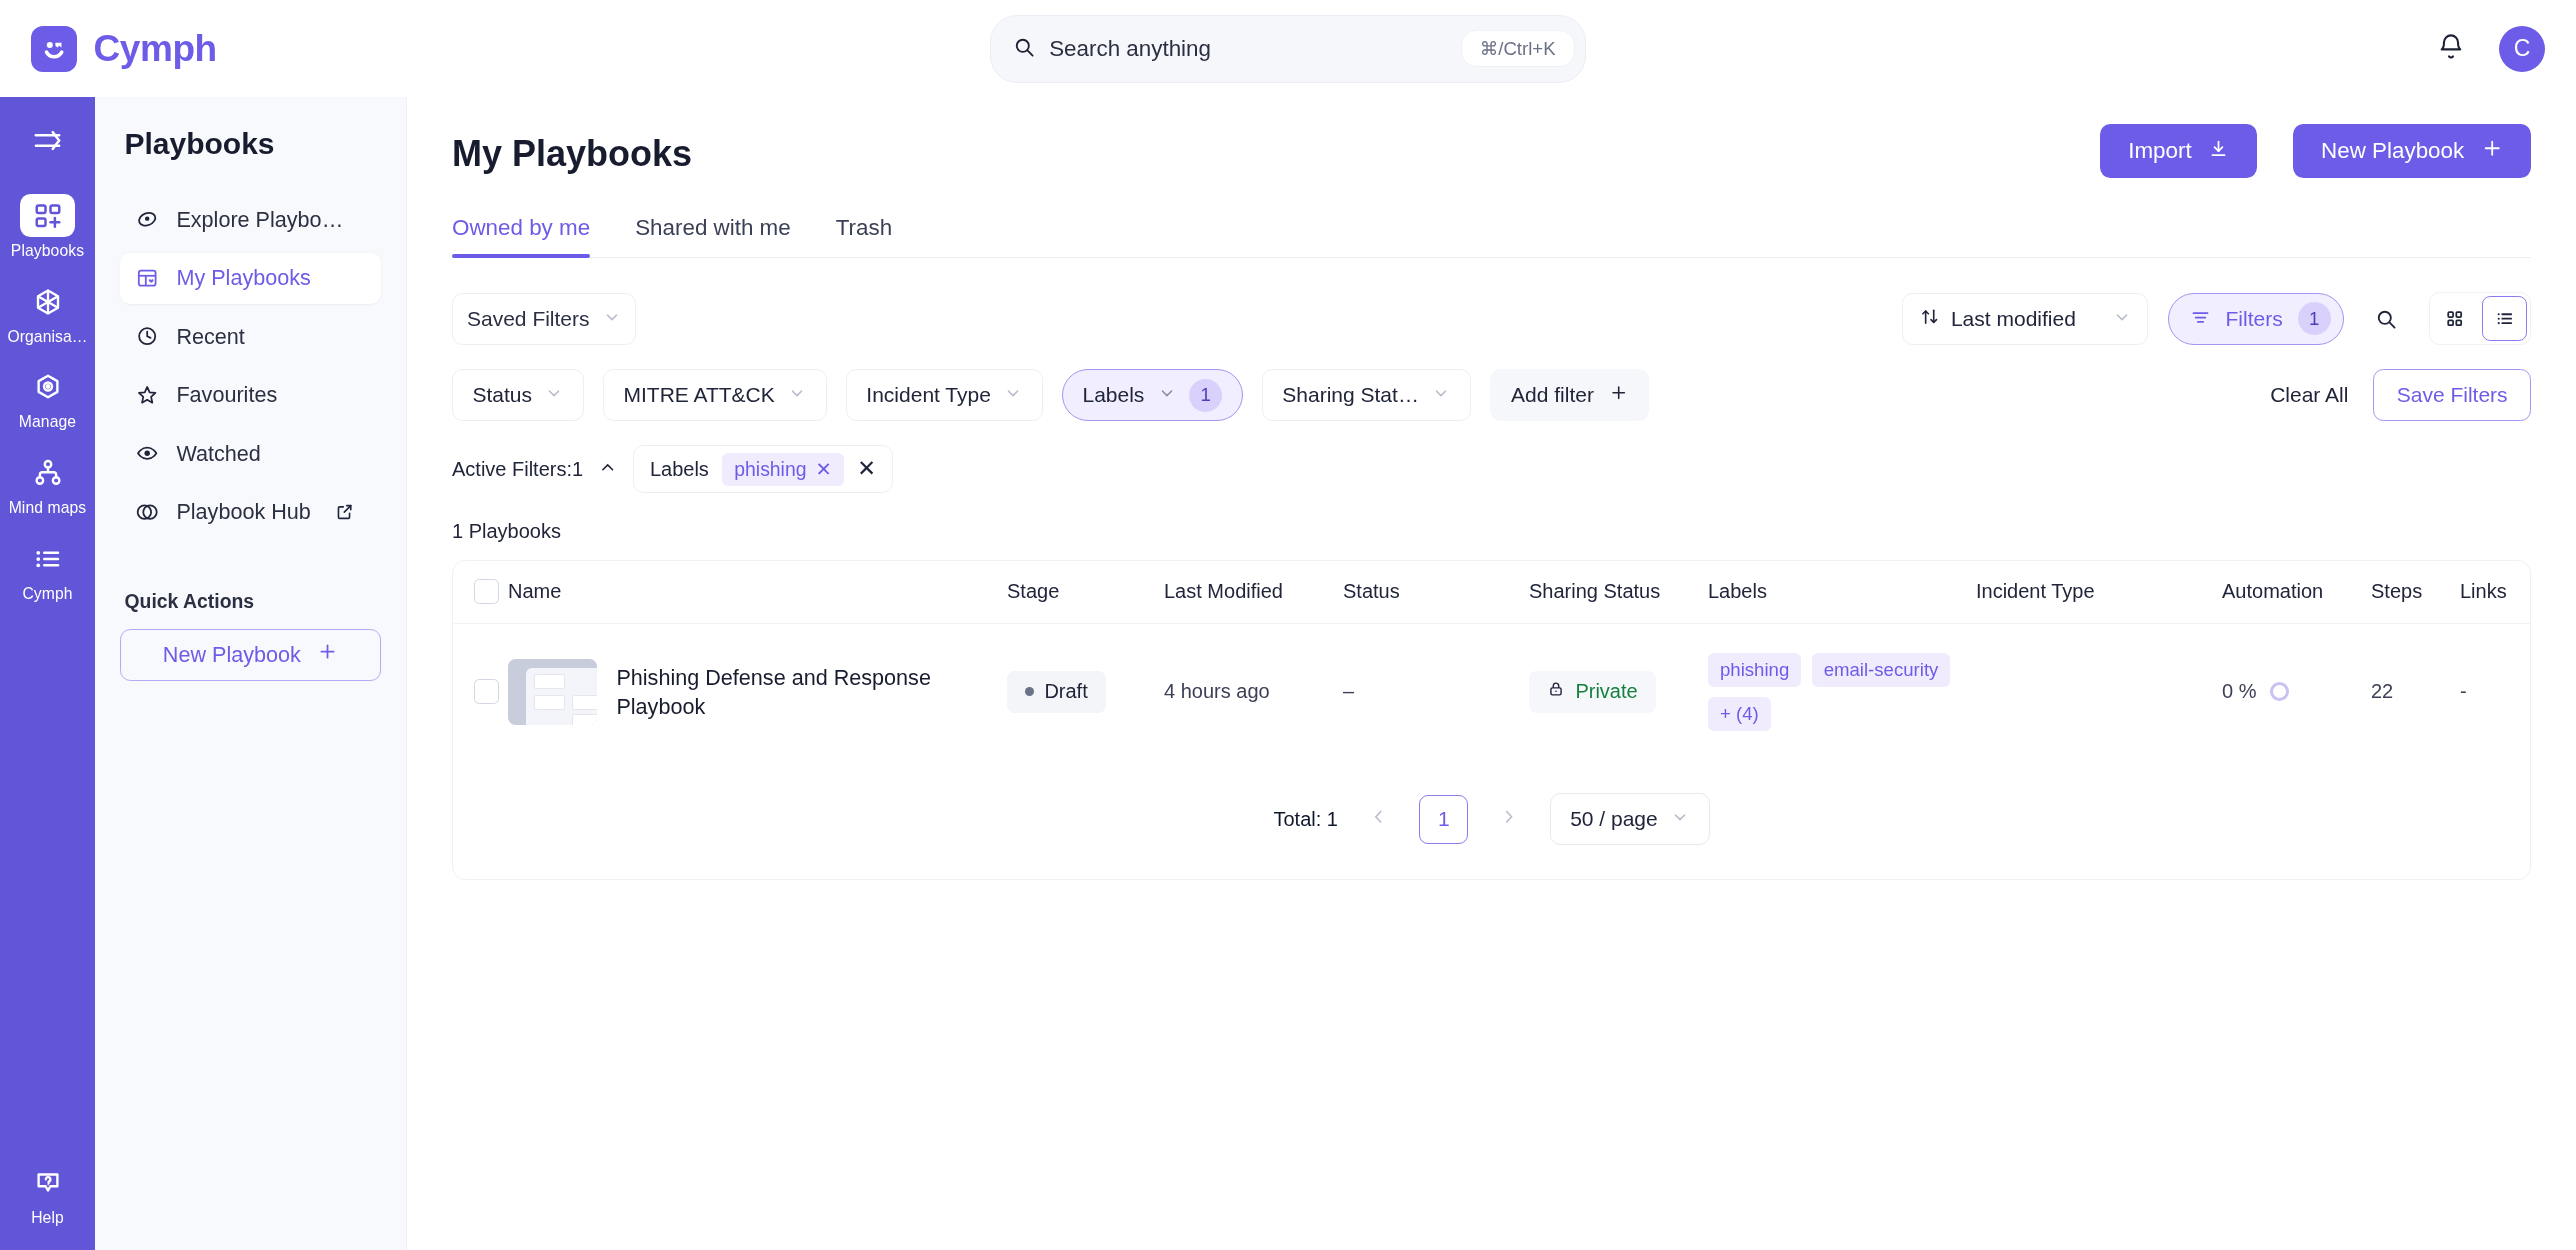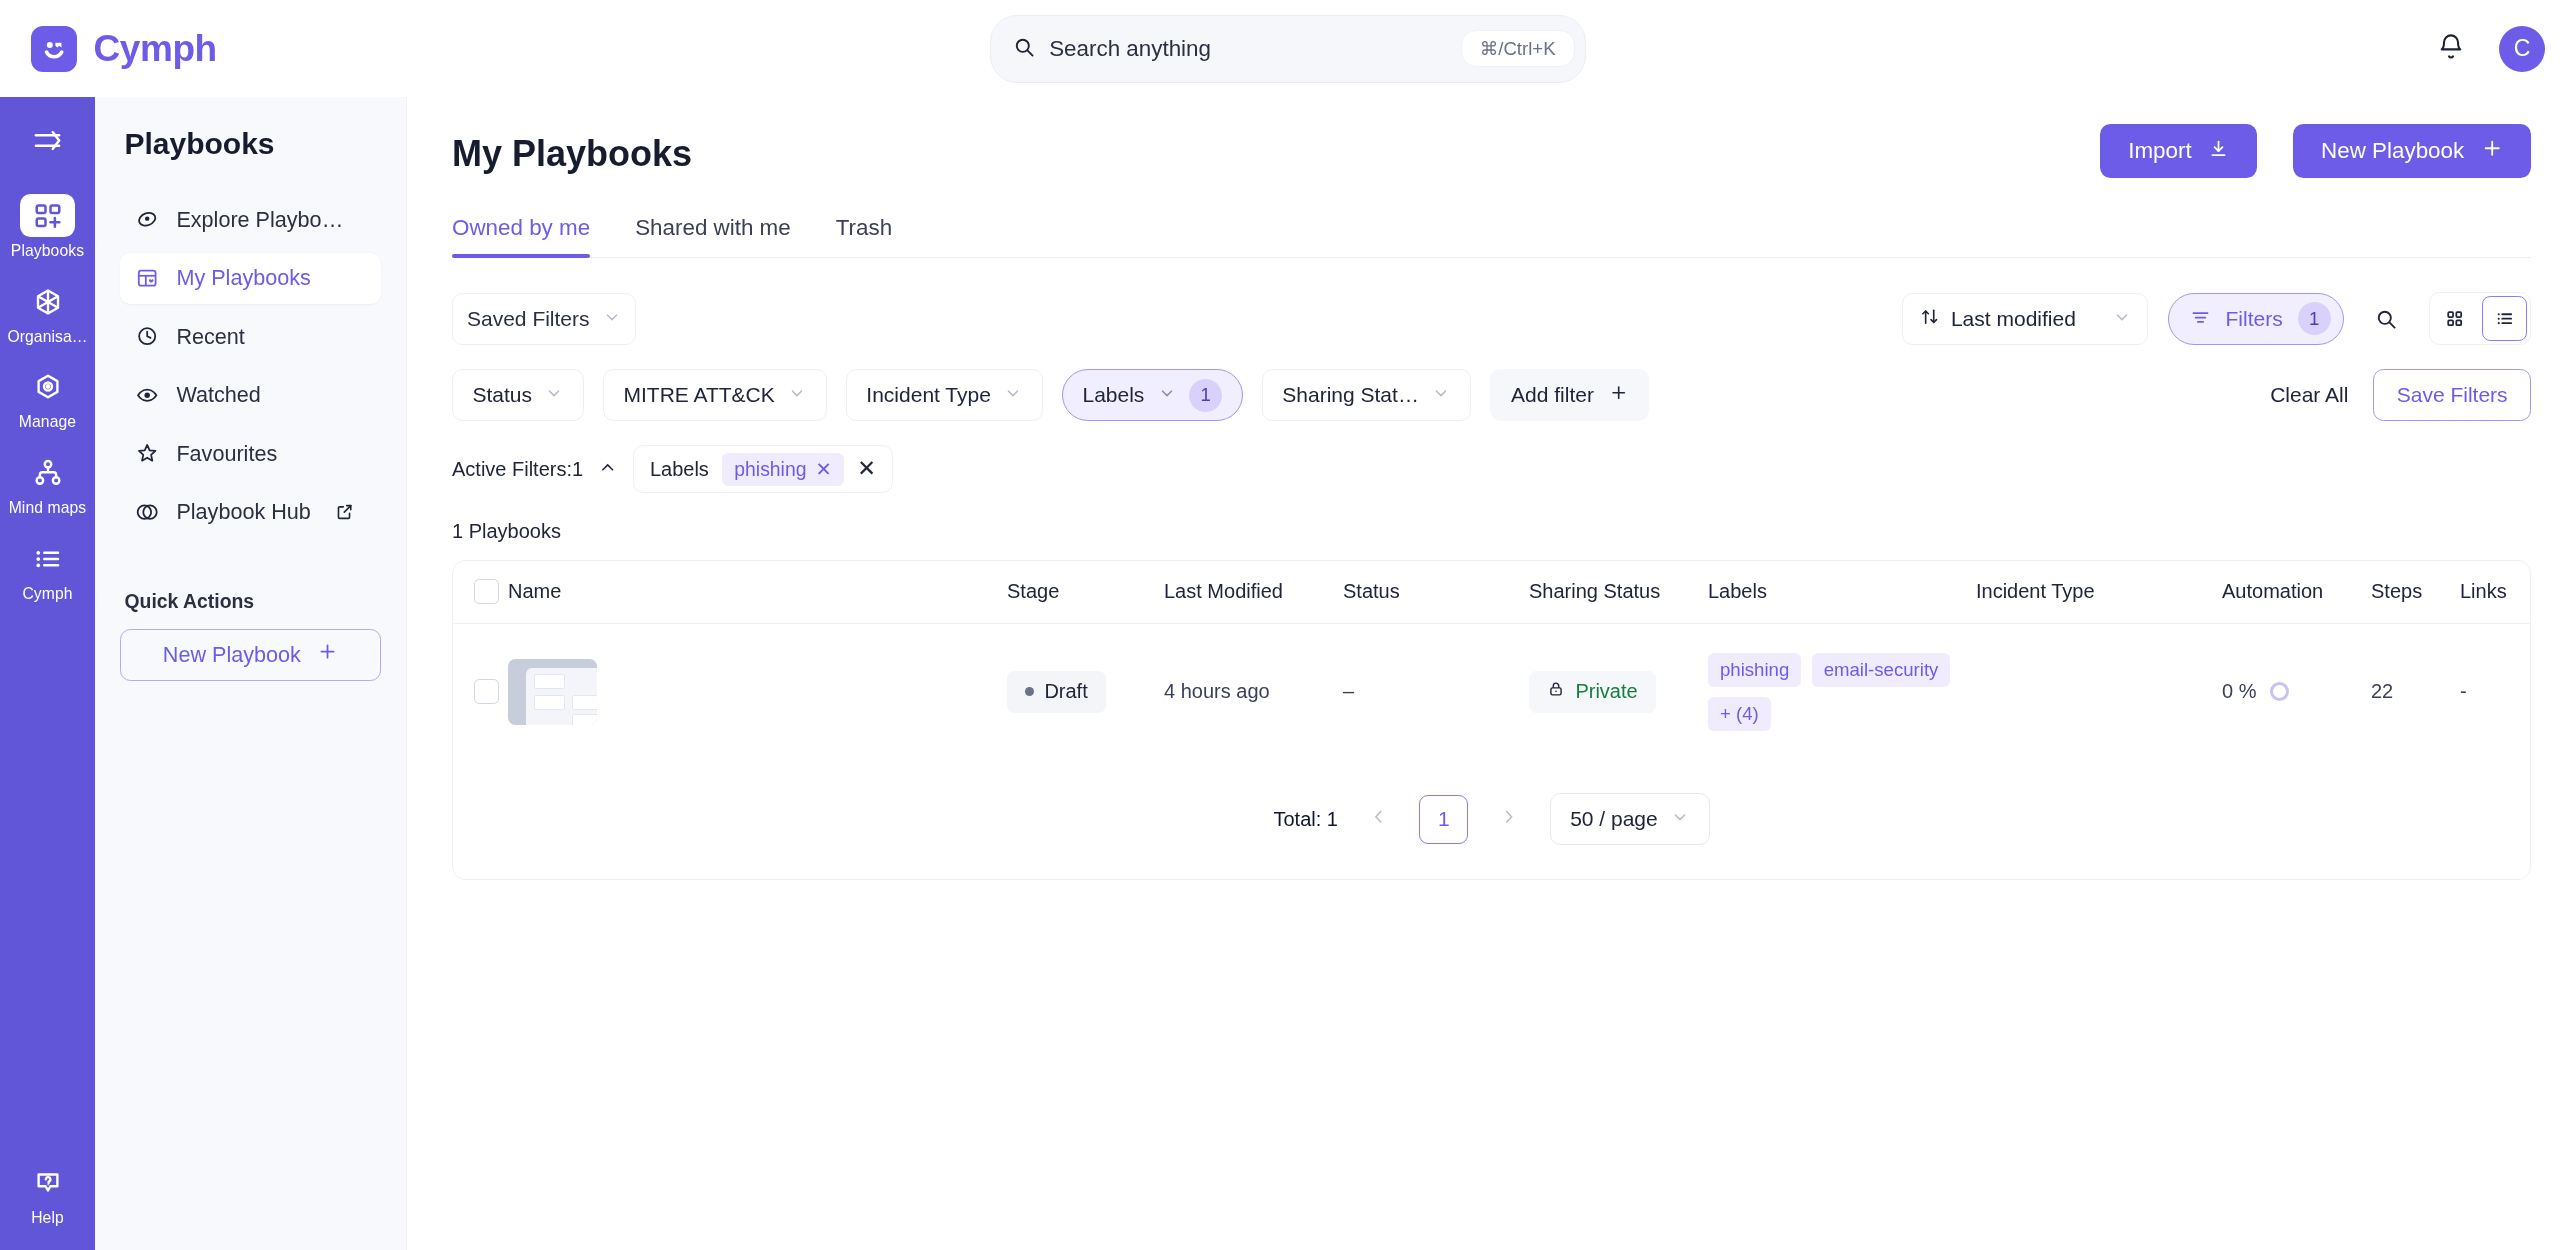--- a/index.html
+++ b/index.html
@@ -386,35 +386,35 @@
           <svg width="22.4" height="22.4" viewBox="0 0 24 24" fill="none" stroke="#21253a" stroke-width="1.9" stroke-linecap="round">
             <circle cx="12" cy="12" r="8.6"></circle>
               <polyline points="12,7 12,12 15.6,13.8"></polyline>
           </svg>
         </span>
         <span>Recent</span>
       </div>
 
       <div class="side-item">
         <span class="side-icon">
+          <svg width="22.4" height="22.4" viewBox="0 0 24 24" fill="none" stroke="#21253a" stroke-width="1.9" stroke-linejoin="round">
+            <polygon points="12,3.2 14.6,9 20.8,9.6 16.2,13.8 17.5,20 12,16.8 6.5,20 7.8,13.8 3.2,9.6 9.4,9"></polygon>
+          </svg>
+        </span>
+        <span>Favourites</span>
+      </div>
+
+      <div class="side-item">
+        <span class="side-icon">
           <svg width="22.4" height="22.4" viewBox="0 0 24 24" fill="none" stroke="#21253a" stroke-width="1.9">
             <path d="M2.2 12s3.6-6 9.8-6 9.8 6 9.8 6-3.6 6-9.8 6-9.8-6-9.8-6z"></path>
             <circle cx="12" cy="12" r="2.9" fill="#21253a" stroke="none"></circle>
           </svg>
         </span>
         <span>Watched</span>
-      </div>
-
-      <div class="side-item">
-        <span class="side-icon">
-          <svg width="22.4" height="22.4" viewBox="0 0 24 24" fill="none" stroke="#21253a" stroke-width="1.9" stroke-linejoin="round">
-            <polygon points="12,3.2 14.6,9 20.8,9.6 16.2,13.8 17.5,20 12,16.8 6.5,20 7.8,13.8 3.2,9.6 9.4,9"></polygon>
-          </svg>
-        </span>
-        <span>Favourites</span>
       </div>
 
       <div class="side-item">
         <span class="side-icon">
           <svg width="22.4" height="22.4" viewBox="0 0 24 24" fill="none" stroke="#21253a" stroke-width="1.9">
             <circle cx="9" cy="12" r="7.2"></circle>
               <circle cx="15" cy="12" r="7.2"></circle>
           </svg>
         </span>
         <span>Playbook Hub</span>
@@ -644,20 +644,21 @@
 
           <div class="c-name name-cell">
             <div class="thumb">
               <div class="thumb-inner">
                 <div class="thumb-card" style="left:7.5px;top:6px;width:31px;height:15px;"></div>
                 <div class="thumb-card" style="left:7.5px;top:27px;width:31px;height:15px;"></div>
                 <div class="thumb-card" style="left:46px;top:27px;width:30px;height:15px;"></div>
                 <div class="thumb-card" style="left:46px;top:46px;width:30px;height:13.4px;"></div>
               </div>
             </div>
+            <div class="pb-name">Phishing Defense and Response Playbook</div>
           </div>
 
           <div class="c-stage">
             <span class="stage-badge">
               <span class="dot"></span>
               <span>Draft</span>
             </span>
           </div>
 
           <div class="c-mod cell-txt">4 hours ago</div>

